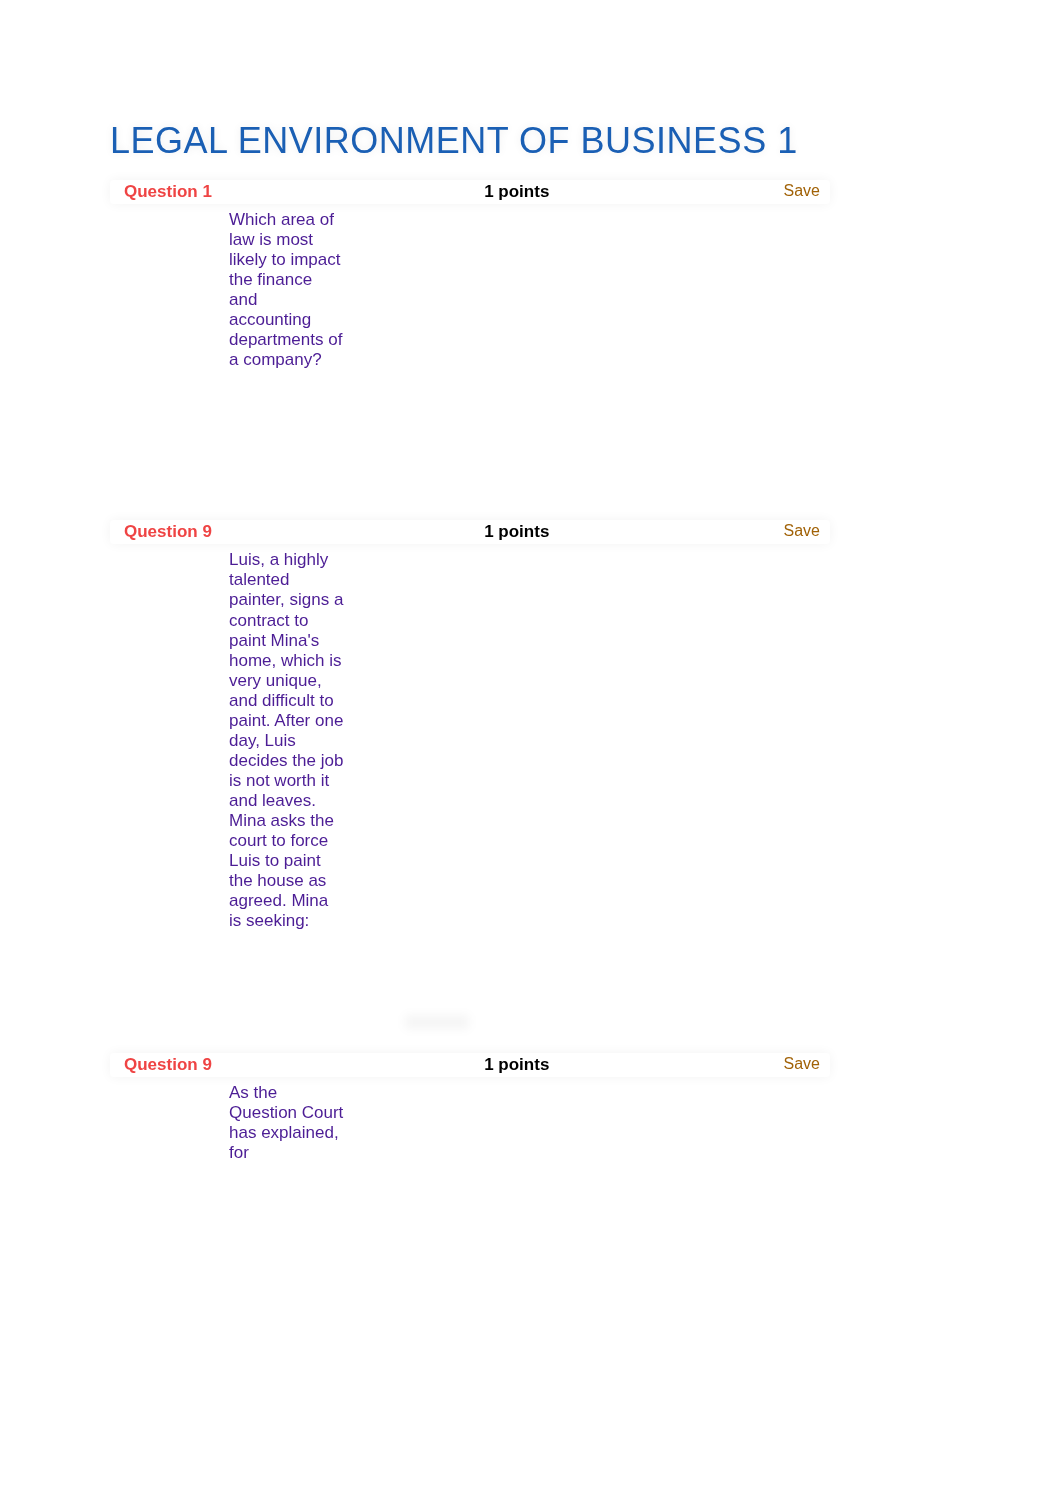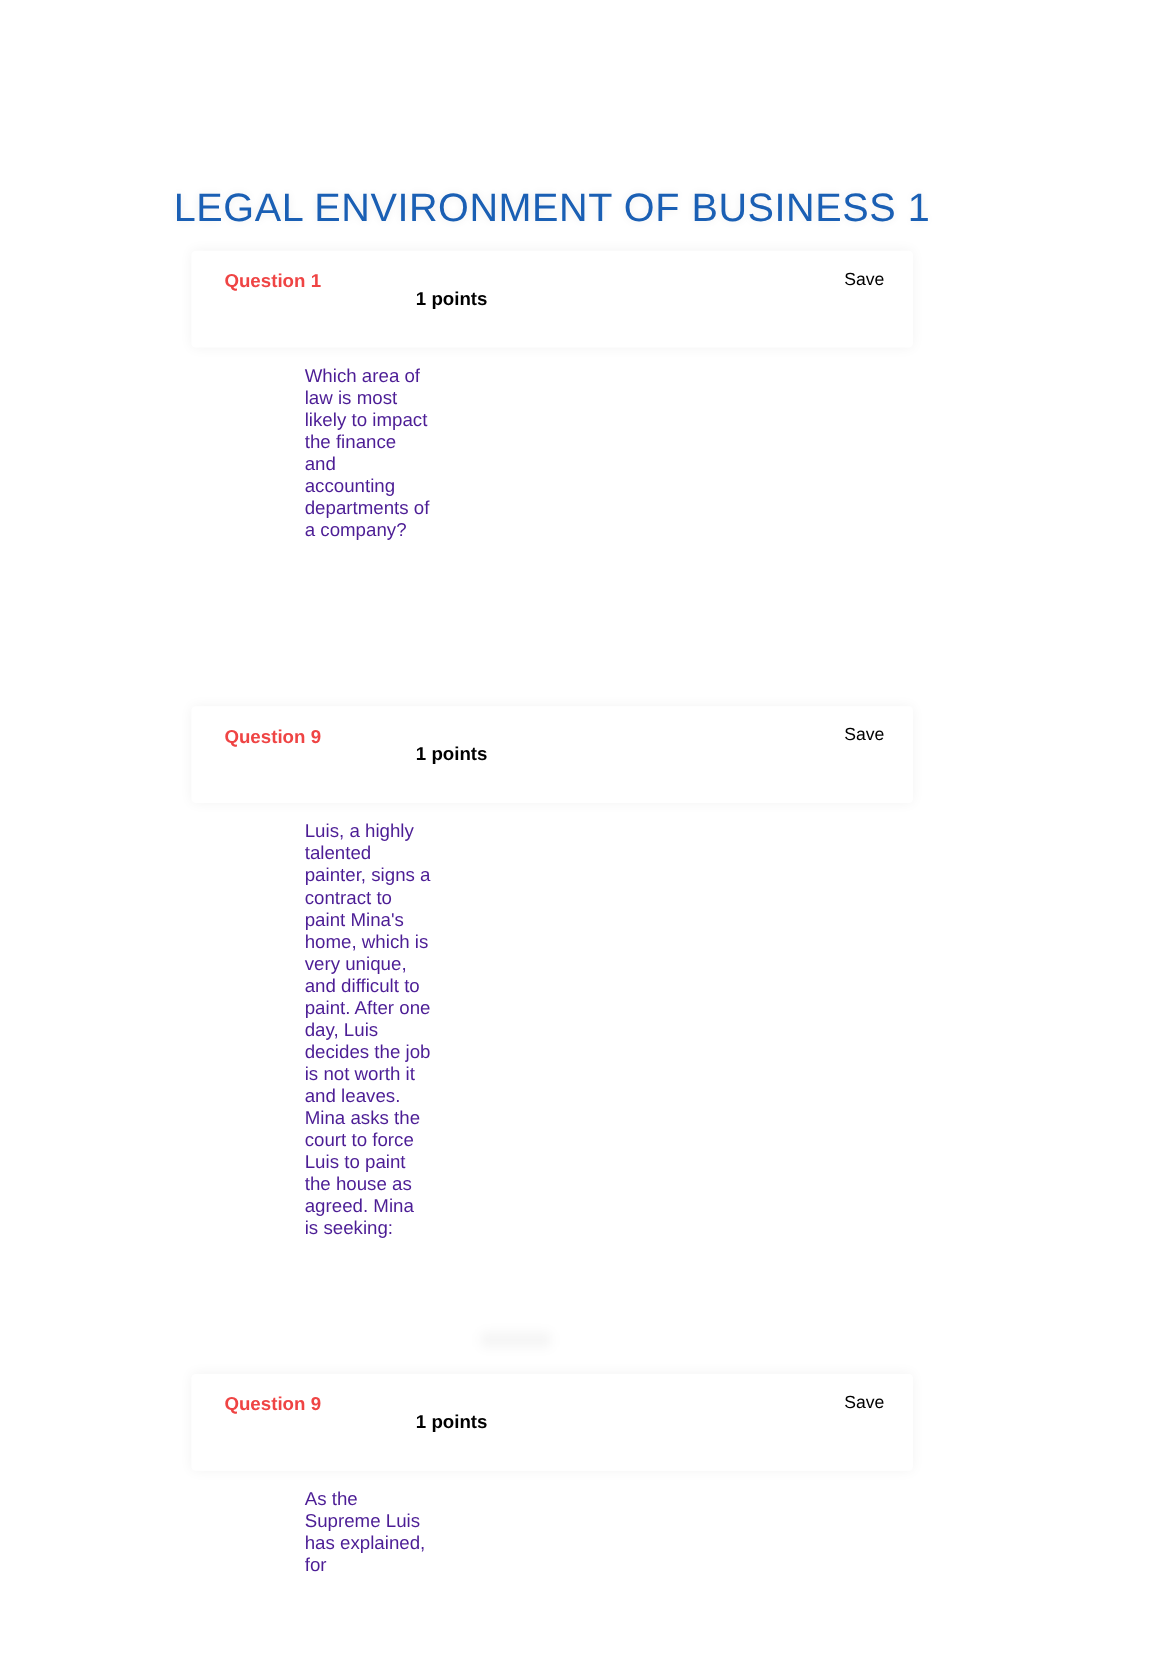--- a/index.html
+++ b/index.html
@@ -1,16 +1,16 @@
 <!DOCTYPE html>
 <html><head>
   <meta charset="utf-8">
   <style>
     * {
-      margin: 16px;
+      margin: 0;
       padding: 0;
       box-sizing: border-box;
     }
     body {
       font-family: Arial, Helvetica, sans-serif;
       background: #ffffff;
       width: 1062px;
       min-height: 1506px;
       padding-top: 120px;
     }
@@ -40,30 +40,31 @@
     .q-label {
       width: 105px;
       font-size: 17px;
       font-weight: 700;
       color: #ef4444;
       padding-left: 14px;
     }
     .q-points-col {
       flex: 1;
       position: relative;
+      text-align: center;
     }
     .q-points {
       font-size: 17px;
       font-weight: 700;
       color: #000;
       padding-left: 35px;
     }
     .save-link {
       font-size: 16px;
-      color: #000000;
+      color: #a16207;
       text-decoration: none;
       cursor: pointer;
       padding-right: 10px;
     }
     .q-body {
       margin-left: 119px;
       width: 115px;
       font-size: 17px;
       color: #4c1d95;
       line-height: 1.18;
@@ -111,16 +112,16 @@
   <div class="blur-bar"></div>
 
   <div class="question-block" style="margin-bottom:0;">
     <div class="question-header">
       <div class="q-label">Question 9</div>
       <div class="q-points-col">
         <div class="q-points">1 points</div>
       </div>
       <a class="save-link">Save</a>
     </div>
-    <div class="q-body">As the Supreme Luis has explained, for</div>
+    <div class="q-body">As the Question Court has explained, for</div>
   </div>
 
 </div>
 
 </body></html>

